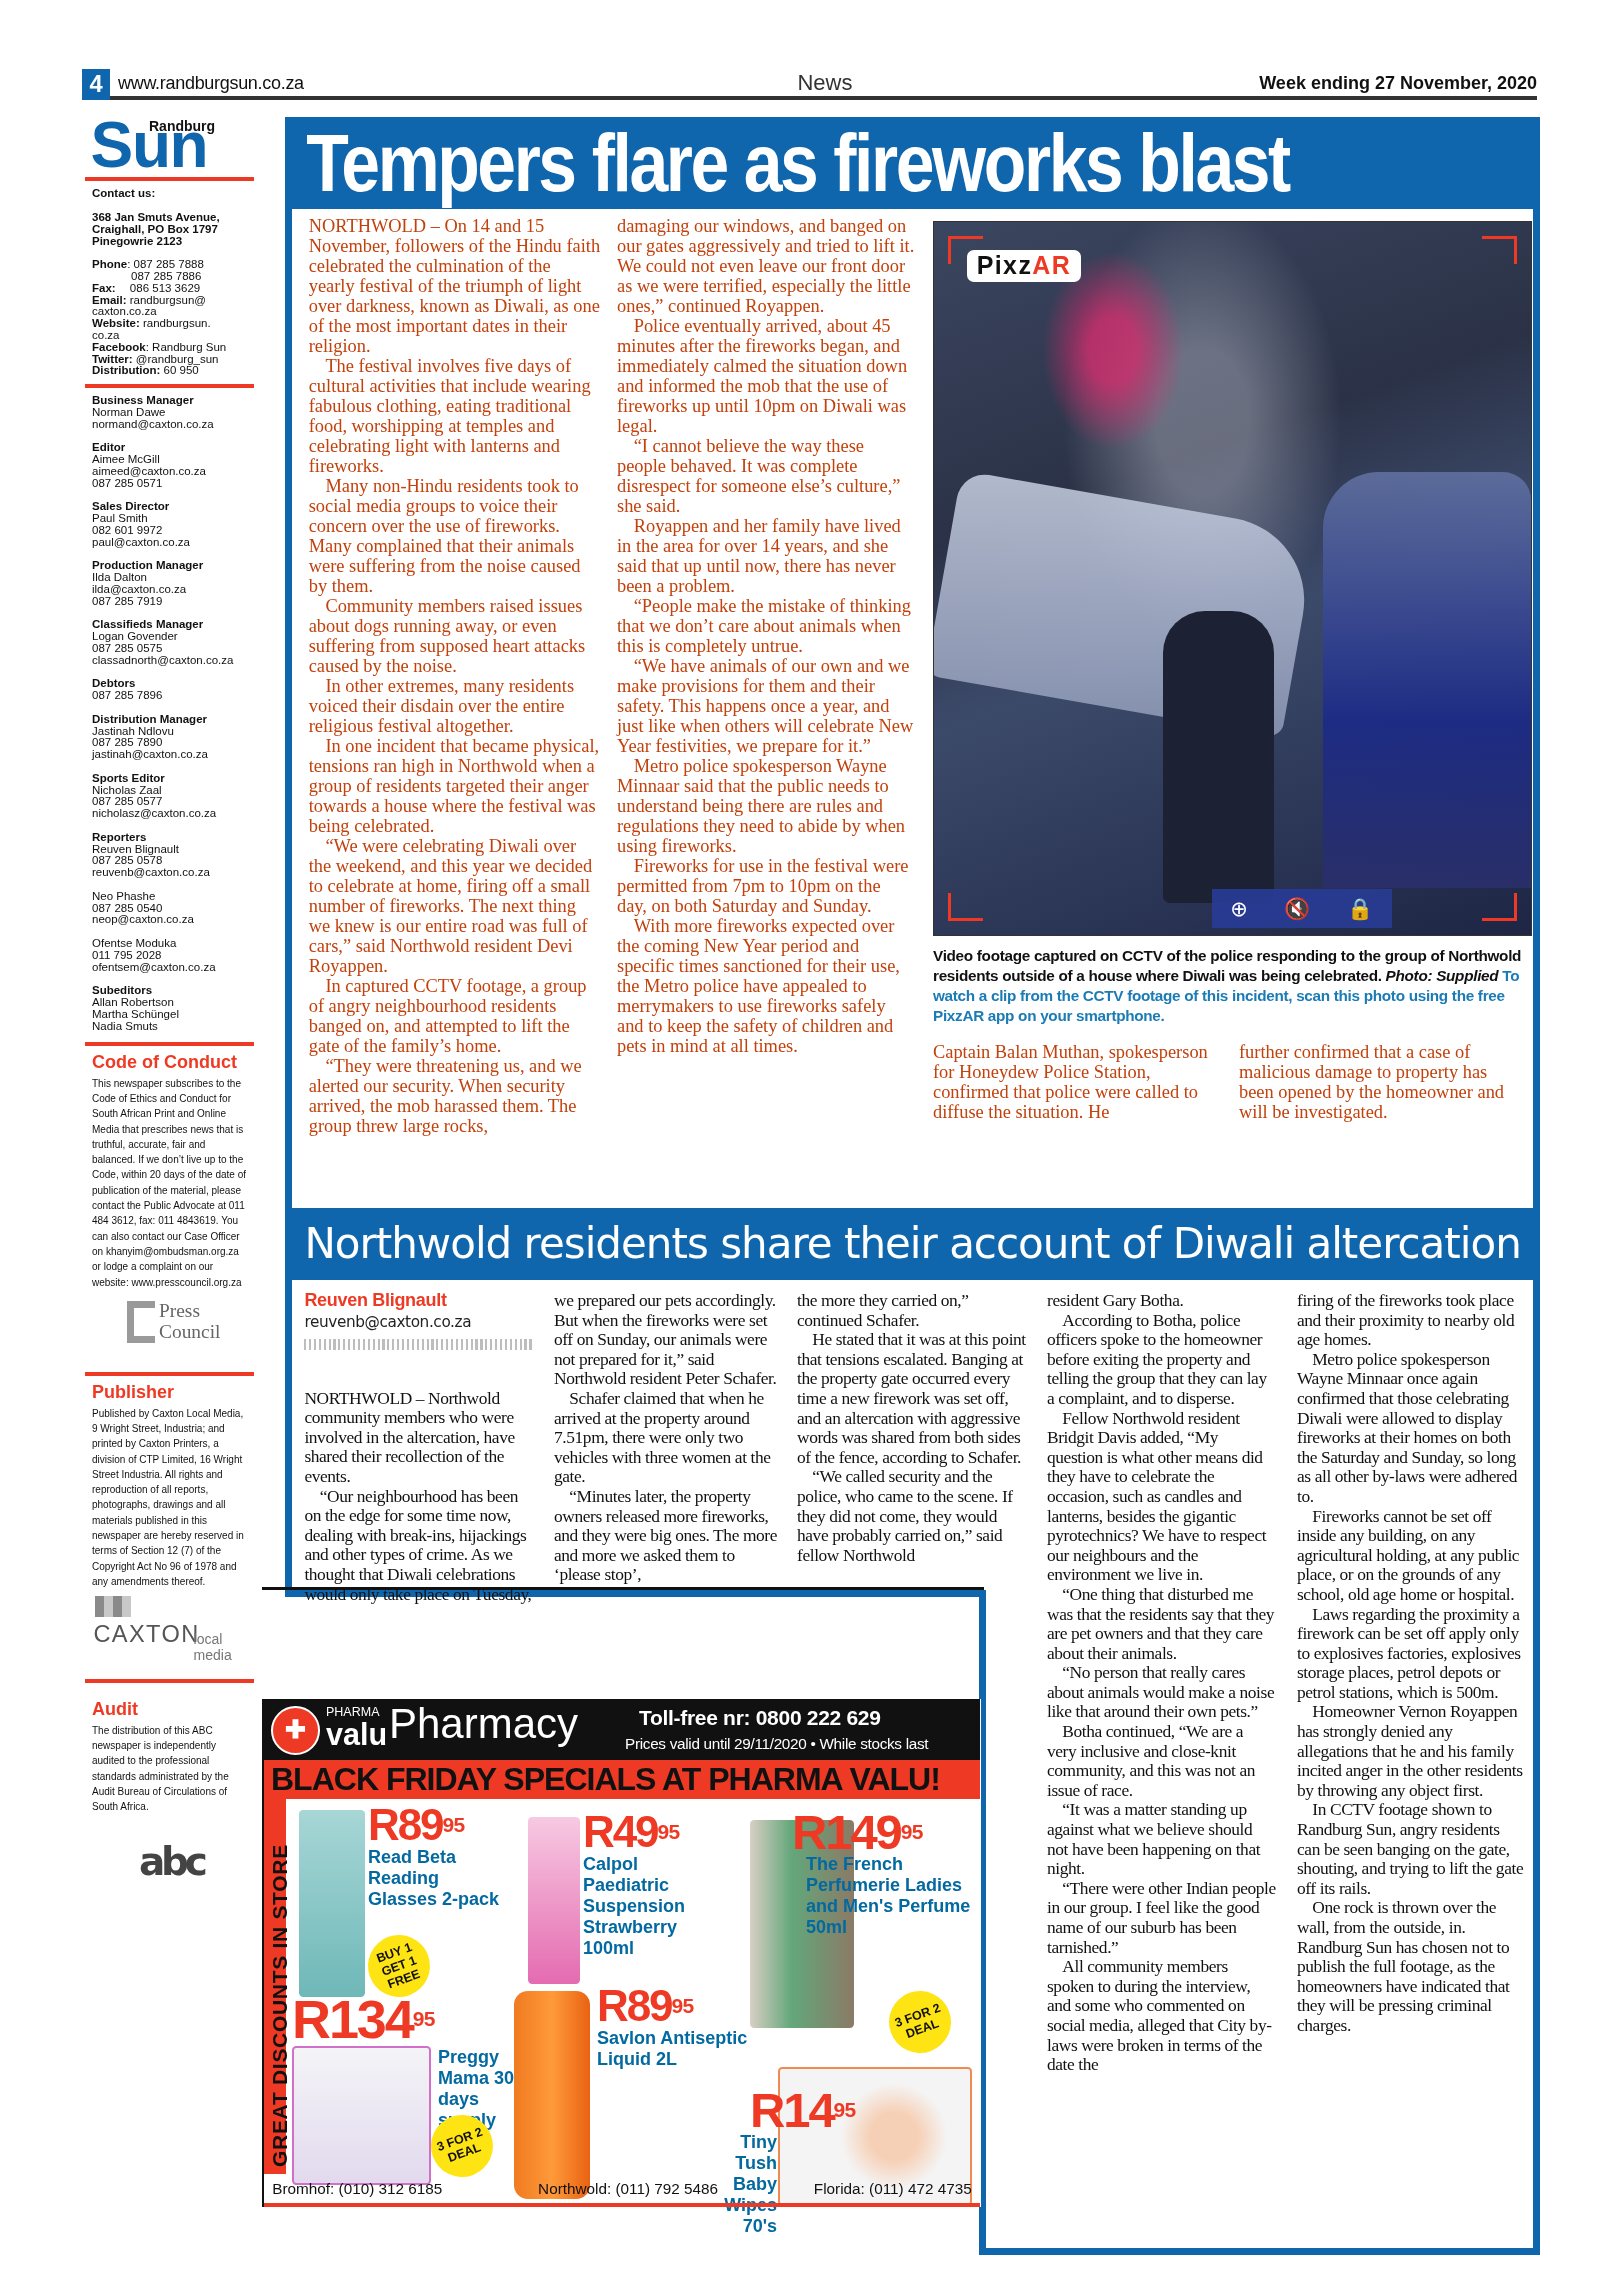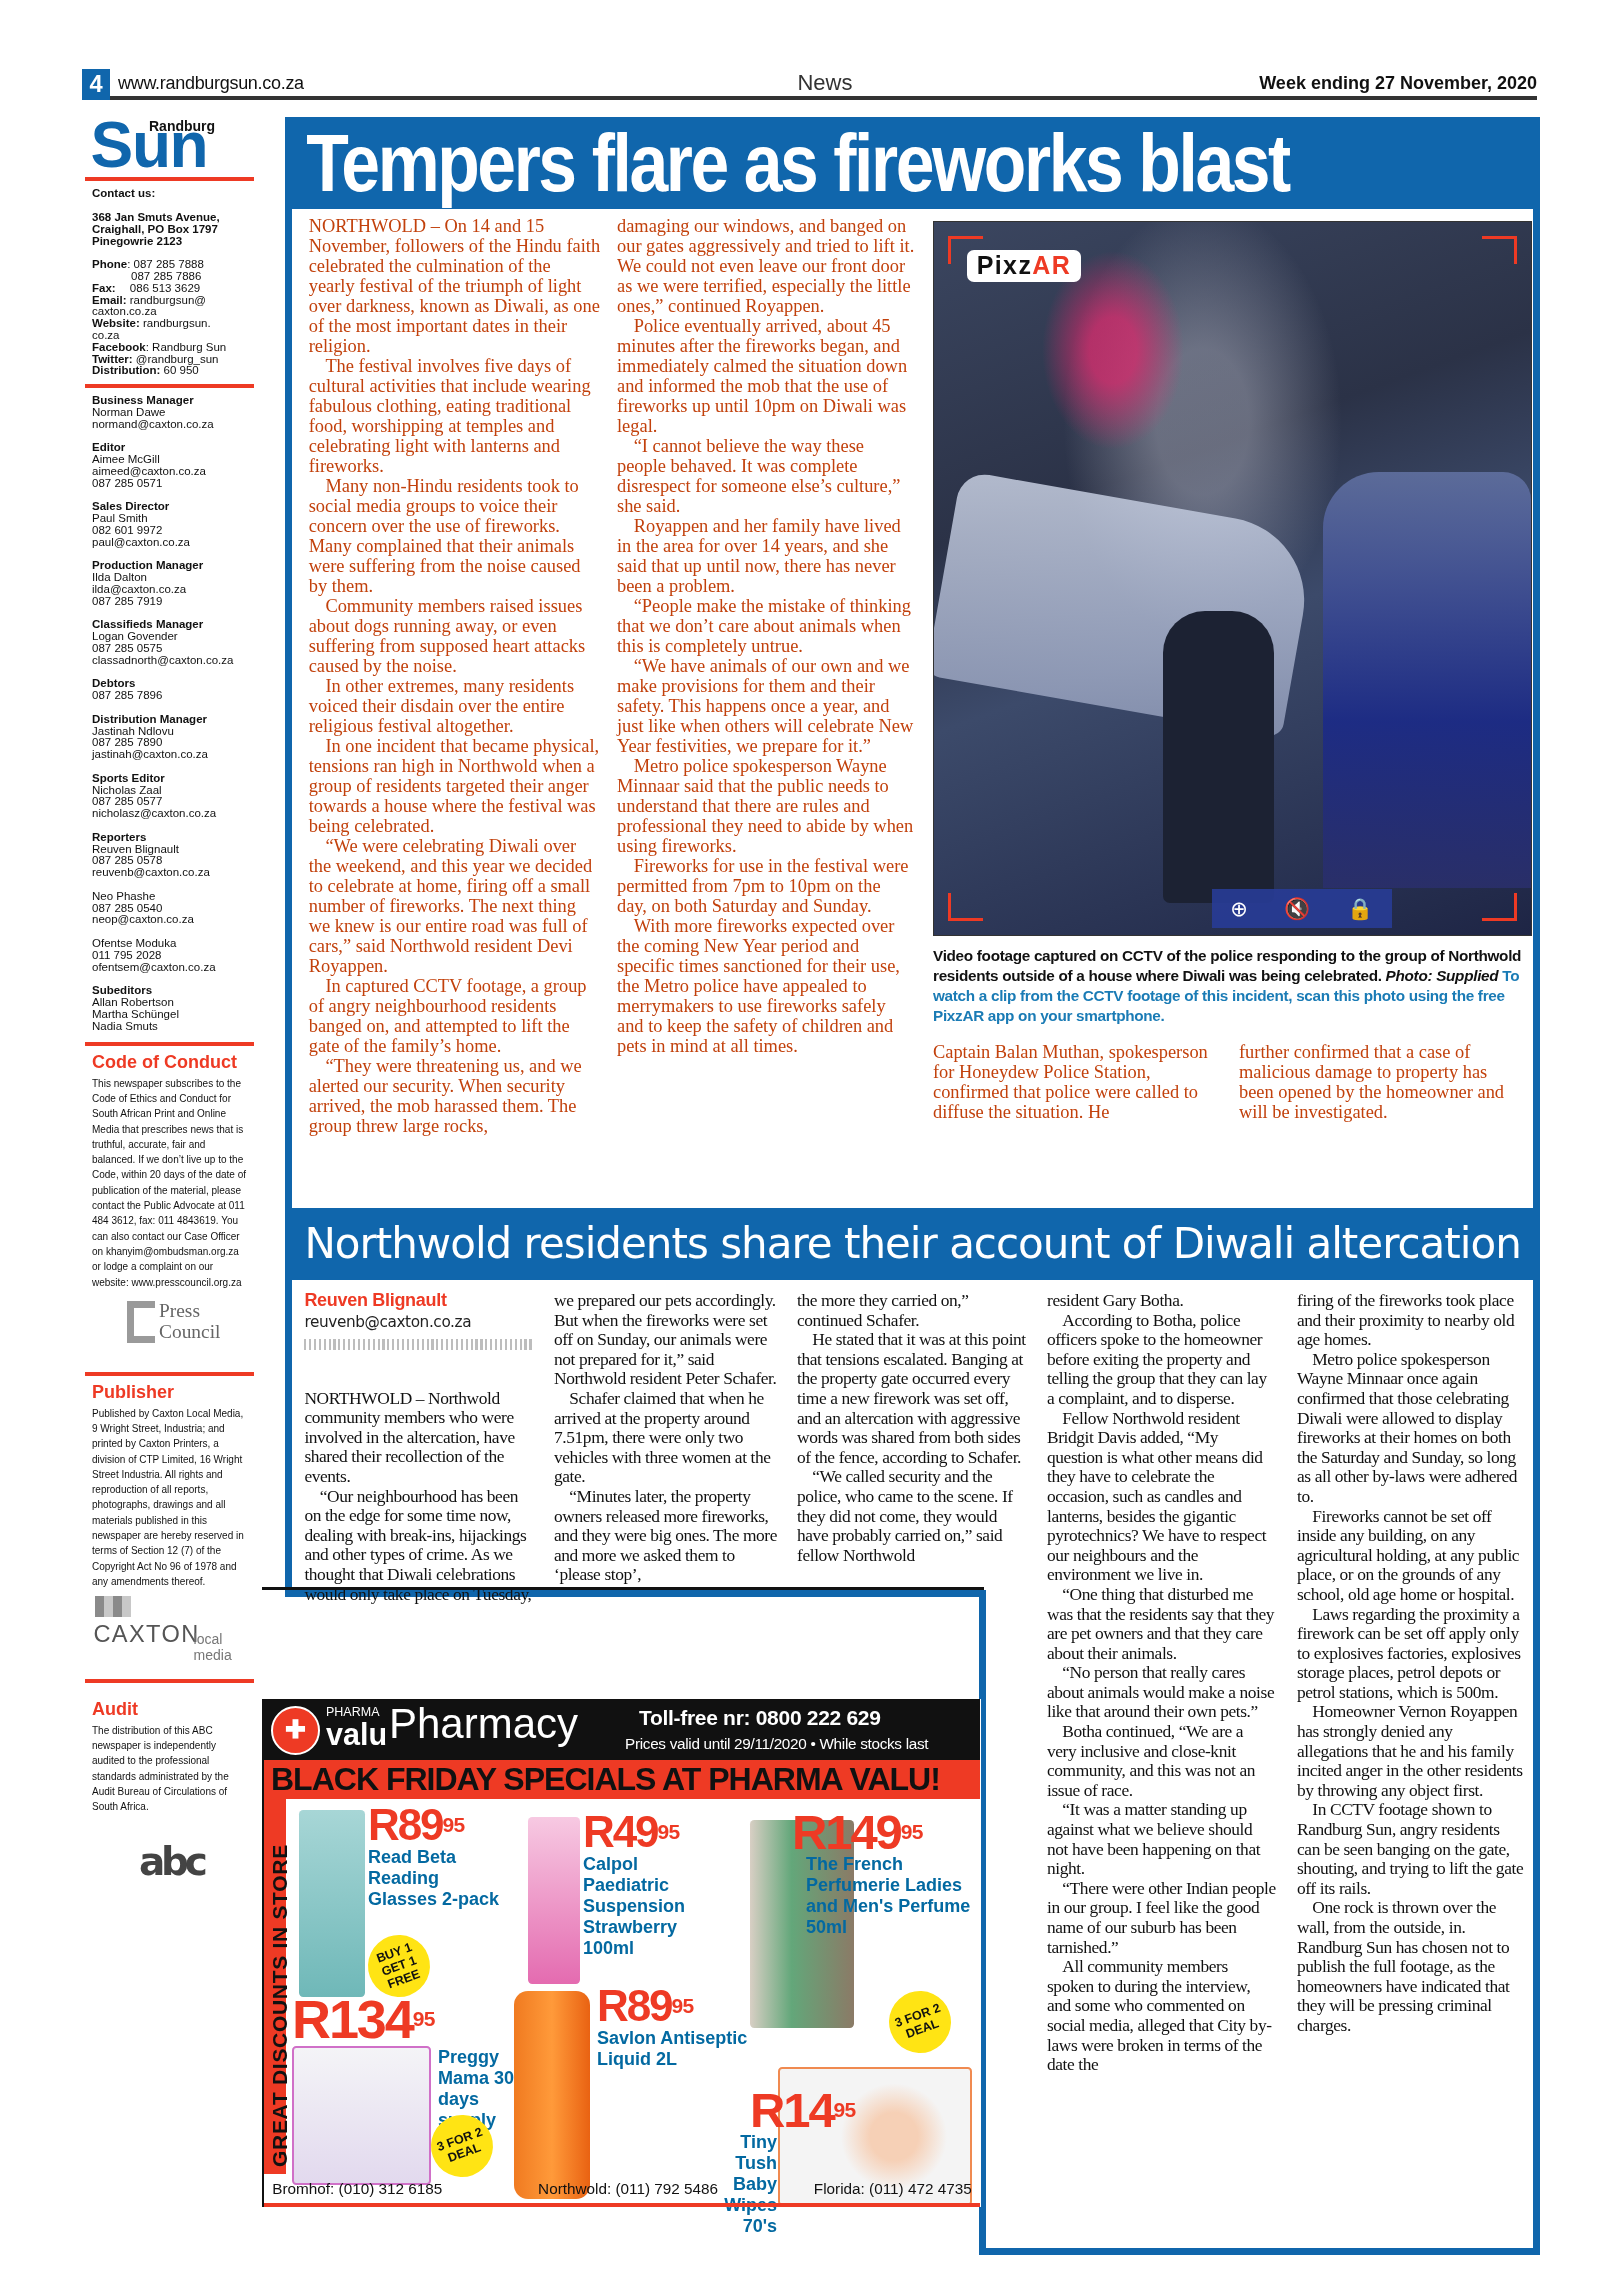--- a/index.html
+++ b/index.html
@@ -264,21 +264,21 @@
       <p>In captured CCTV footage, a group of angry neighbourhood residents banged on, and attempted to lift the gate of the family’s home.</p>
       <p>“They were threatening us, and we alerted our security. When security arrived, the mob harassed them. The group threw large rocks,</p>
     </div>
   <div class="col col2">
       <p>damaging our windows, and banged on our gates aggressively and tried to lift it. We could not even leave our front door as we were terrified, especially the little ones,” continued Royappen.</p>
       <p>Police eventually arrived, about 45 minutes after the fireworks began, and immediately calmed the situation down and informed the mob that the use of fireworks up until 10pm on Diwali was legal.</p>
       <p>“I cannot believe the way these people behaved. It was complete disrespect for someone else’s culture,” she said.</p>
       <p>Royappen and her family have lived in the area for over 14 years, and she said that up until now, there has never been a problem.</p>
       <p>“People make the mistake of thinking that we don’t care about animals when this is completely untrue.</p>
       <p>“We have animals of our own and we make provisions for them and their safety. This happens once a year, and just like when others will celebrate New Year festivities, we prepare for it.”</p>
-      <p>Metro police spokesperson Wayne Minnaar said that the public needs to understand that there are rules and professional they need to abide by when using fireworks.</p>
+      <p>Metro police spokesperson Wayne Minnaar said that the public needs to understand being there are rules and regulations they need to abide by when using fireworks.</p>
       <p>Fireworks for use in the festival were permitted from 7pm to 10pm on the day, on both Saturday and Sunday.</p>
       <p>With more fireworks expected over the coming New Year period and specific times sanctioned for their use, the Metro police have appealed to merrymakers to use fireworks safely and to keep the safety of children and pets in mind at all times.</p>
     </div>
 
   <div class="photo">
     <div class="car"></div>
     <div class="officer"></div>
     <div class="crowd"></div>
     <div class="corner tl"></div>
     <div class="corner tr"></div>

